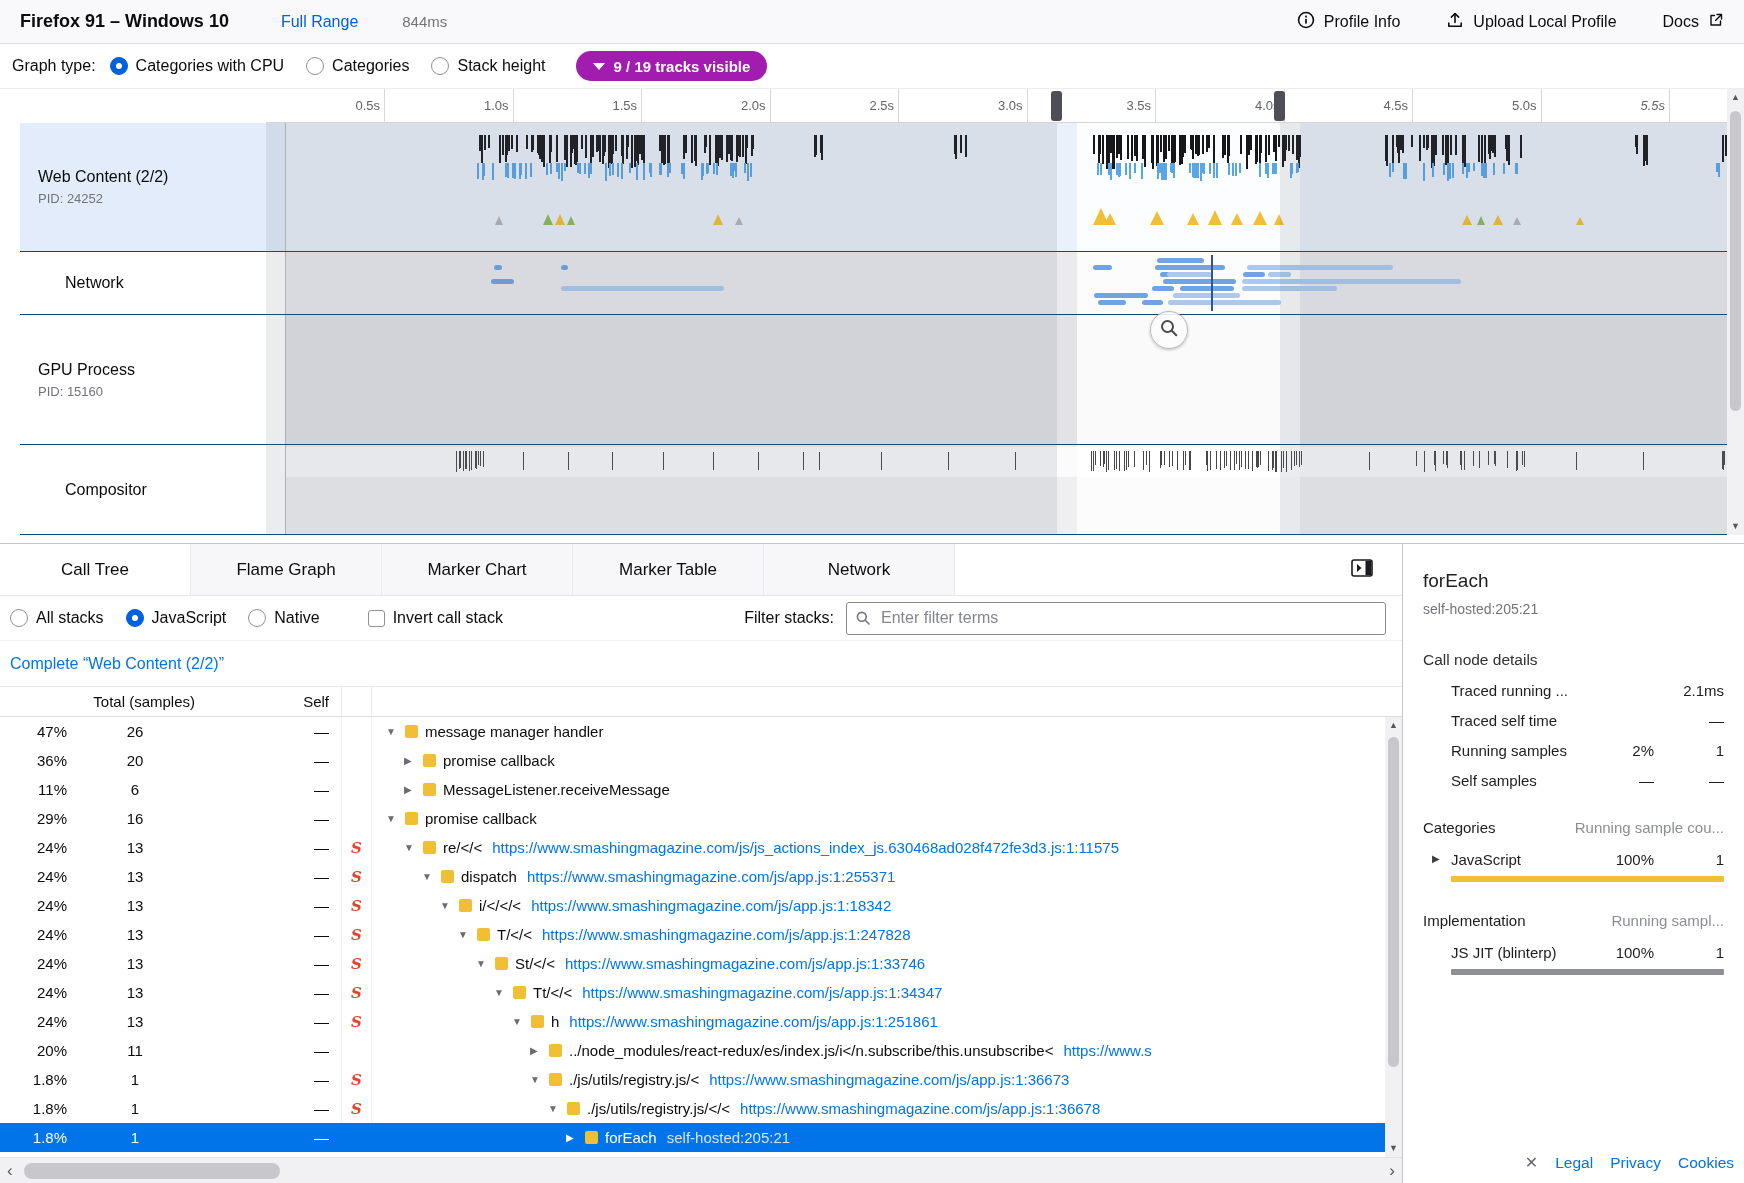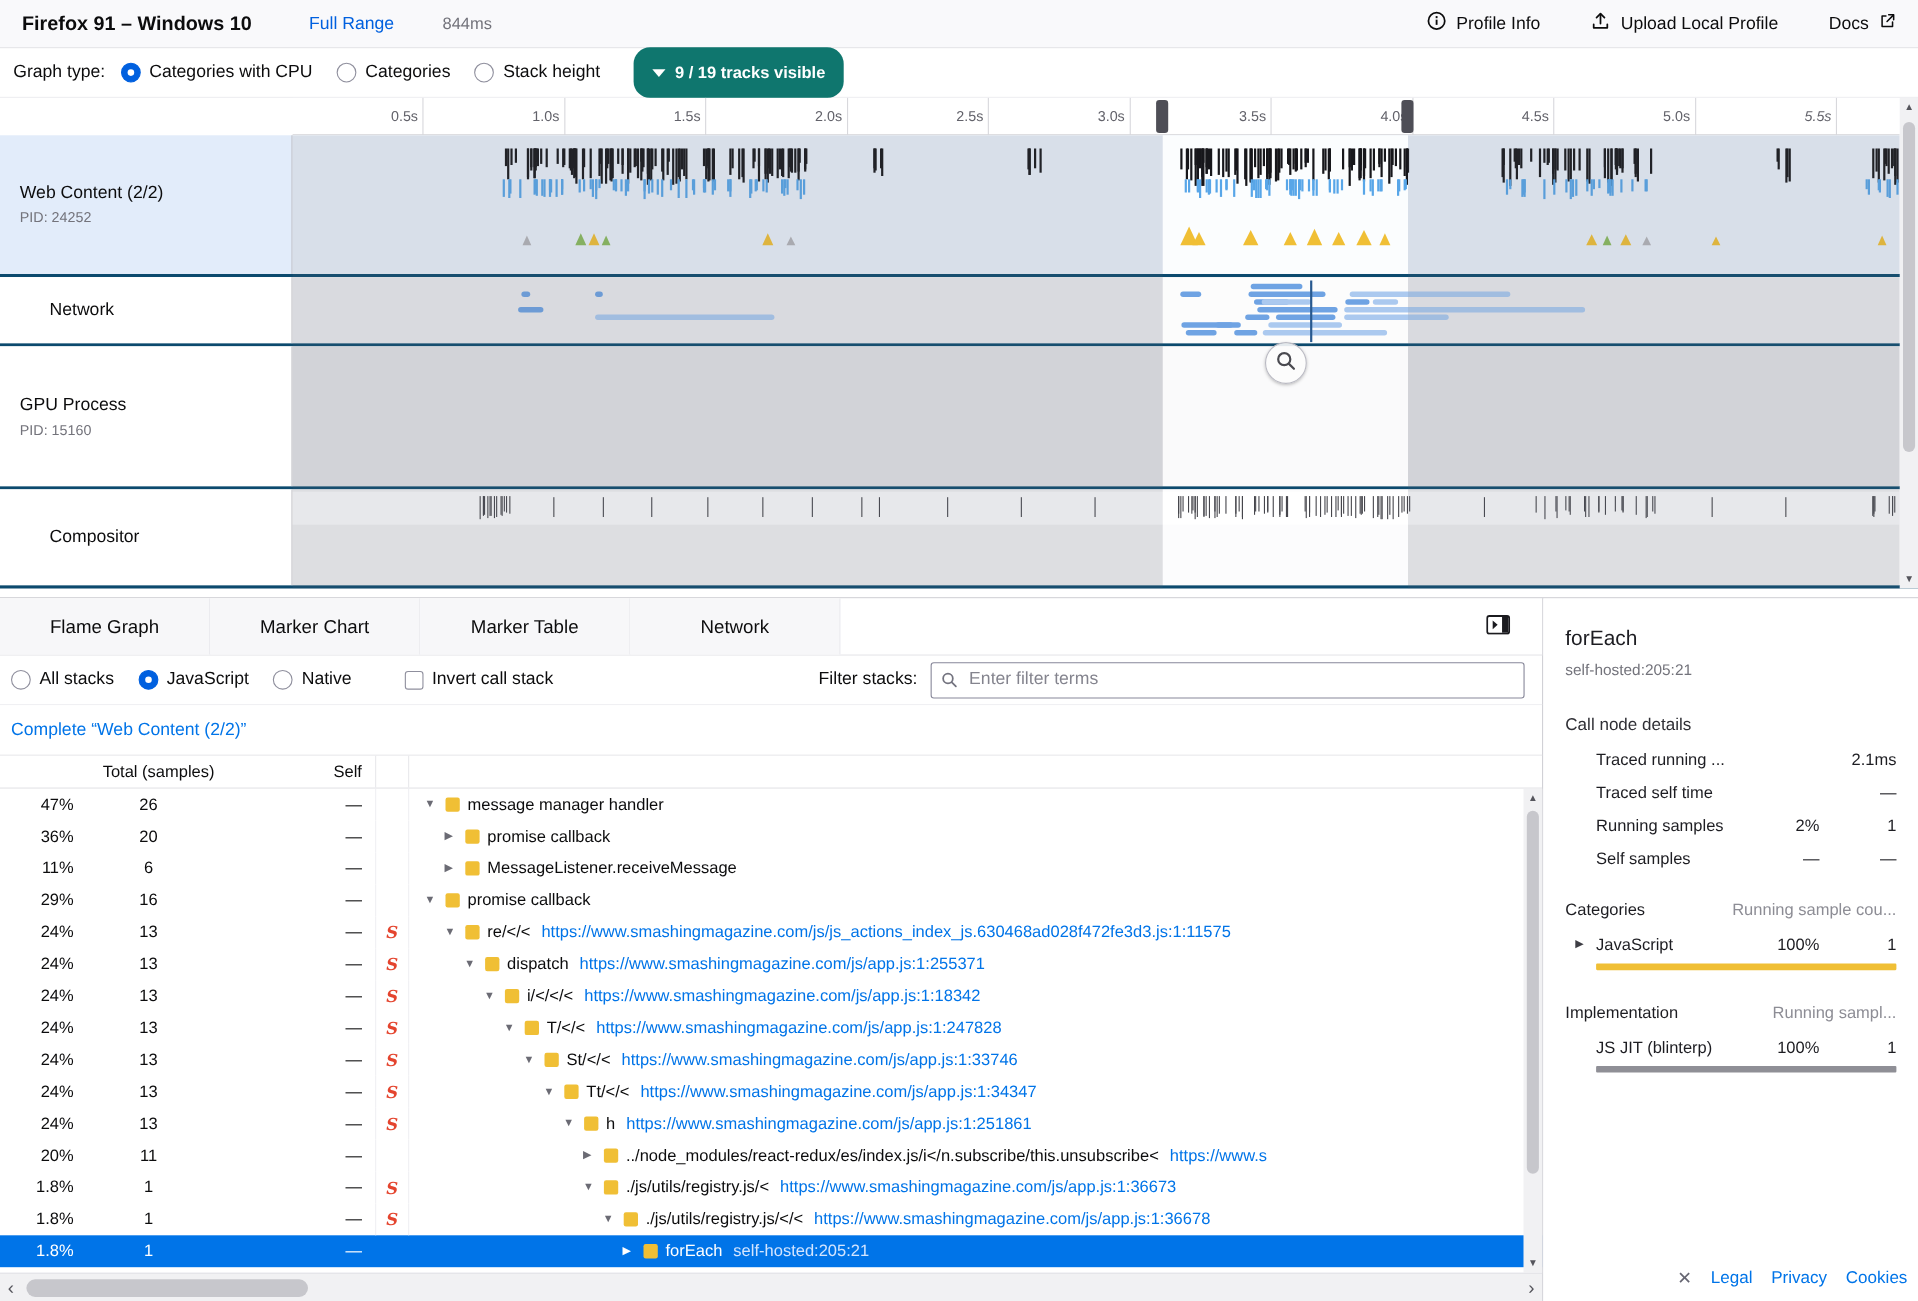--- a/index.html
+++ b/index.html
@@ -19,34 +19,34 @@
   
   .toolbar { height:45px; display:flex; align-items:center; background:#fff;
     border-bottom:1px solid #ededf0; padding:0 12px; font-size:16px; }
   .rgroup { display:flex; gap:22px; margin-left:14px; }
   .rgroup-item { display:flex; align-items:center; gap:8px; cursor:pointer; }
   .radio { width:18px; height:18px; border-radius:50%; border:1px solid #8f8f9d;
     background:#fff; flex:none; position:relative; display:inline-block; }
   .radio.on { background:#0060df; border-color:#0060df; }
   .radio.on::after { content:""; position:absolute; left:5px; top:5px; width:6px; height:6px;
     background:#fff; border-radius:50%; }
-  .pill { margin-left:30px; background:#0f766e; color:#fff; border:none; border-radius:15px;
-    height:46px; display:flex; align-items:center; gap:9px; padding:0 17px;
+  .pill { margin-left:30px; background:#a21caf; color:#fff; border:none; border-radius:15px;
+    height:30px; display:flex; align-items:center; gap:9px; padding:0 17px;
     font:bold 15px "Liberation Sans",sans-serif; cursor:pointer; }
   .pill .tri-down { width:0; height:0; border-left:6px solid transparent;
     border-right:6px solid transparent; border-top:7px solid #fff; }
 
   
   .timeline { position:relative; height:454px; background:#fff; }
   .ruler { position:absolute; left:266px; top:0; width:1461px; height:34px;
     background:#fff; border-bottom:1px solid #d6d6da; }
   .rtick { position:absolute; top:0; height:34px; width:1px; background:#d8d8dc; }
   .rlabel { position:absolute; top:9px; width:70px; text-align:right; font-size:13px; color:#62626a; }
   .tracks { position:absolute; left:0; top:34px; width:1744px; height:412px; }
-  .track-row { display:flex; border-bottom:3px solid #0c4a6e; background:#fff; }
+  .track-row { display:flex; border-bottom:1px solid #0c4a6e; background:#fff;margin-left:20px; }
   .tlabel { width:266px; flex:none; border-right:1px solid #b9b9c0; background:#fff;
     display:flex; flex-direction:column; justify-content:center; gap:5px; padding-left:18px; cursor:pointer; }
   .tlabel.sel { background:#e2ecfa; }
   .tlabel.child { padding-left:45px; }
   .tname { font-size:16px; }
   .tpid { font-size:13px; color:#73737b; }
   .tcanvas { position:relative; width:1461px; flex:none; overflow:hidden; }
   .bg-web { background:#eaf1fa; } .bg-network { background:#ebebee; }
   .bg-gpu { background:#e3e3e6; } .bg-compositor { background:#efeff1; }
   .cband { position:absolute; left:0; right:0; top:2px; height:30px; background:#fbfbfc; }
@@ -883,20 +883,21 @@
       <div class="thumb"></div>
       <span class="arr down">▼</span>
     </div>
   </div>
 
   <div class="bottom">
     <div class="left-panel">
 
       <div class="tabbar">
         <div class="tabs">
+            <div class="tab selected">Call Tree</div>
             <div class="tab">Flame Graph</div>
             <div class="tab">Marker Chart</div>
             <div class="tab">Marker Table</div>
             <div class="tab">Network</div>
           </div>
         <button class="panel-toggle">
           <svg width="22" height="18" viewBox="0 0 22 18" fill="none" stroke="#1b1b1f" stroke-width="1.6">
               <rect x="1" y="1" width="20" height="16" rx="2"></rect>
               <rect x="14.5" y="1.8" width="5.7" height="14.4" fill="#1b1b1f" stroke="none"></rect>
               <path d="M6 5 L10.5 9 L6 13 Z" fill="#1b1b1f" stroke="none"></path>

